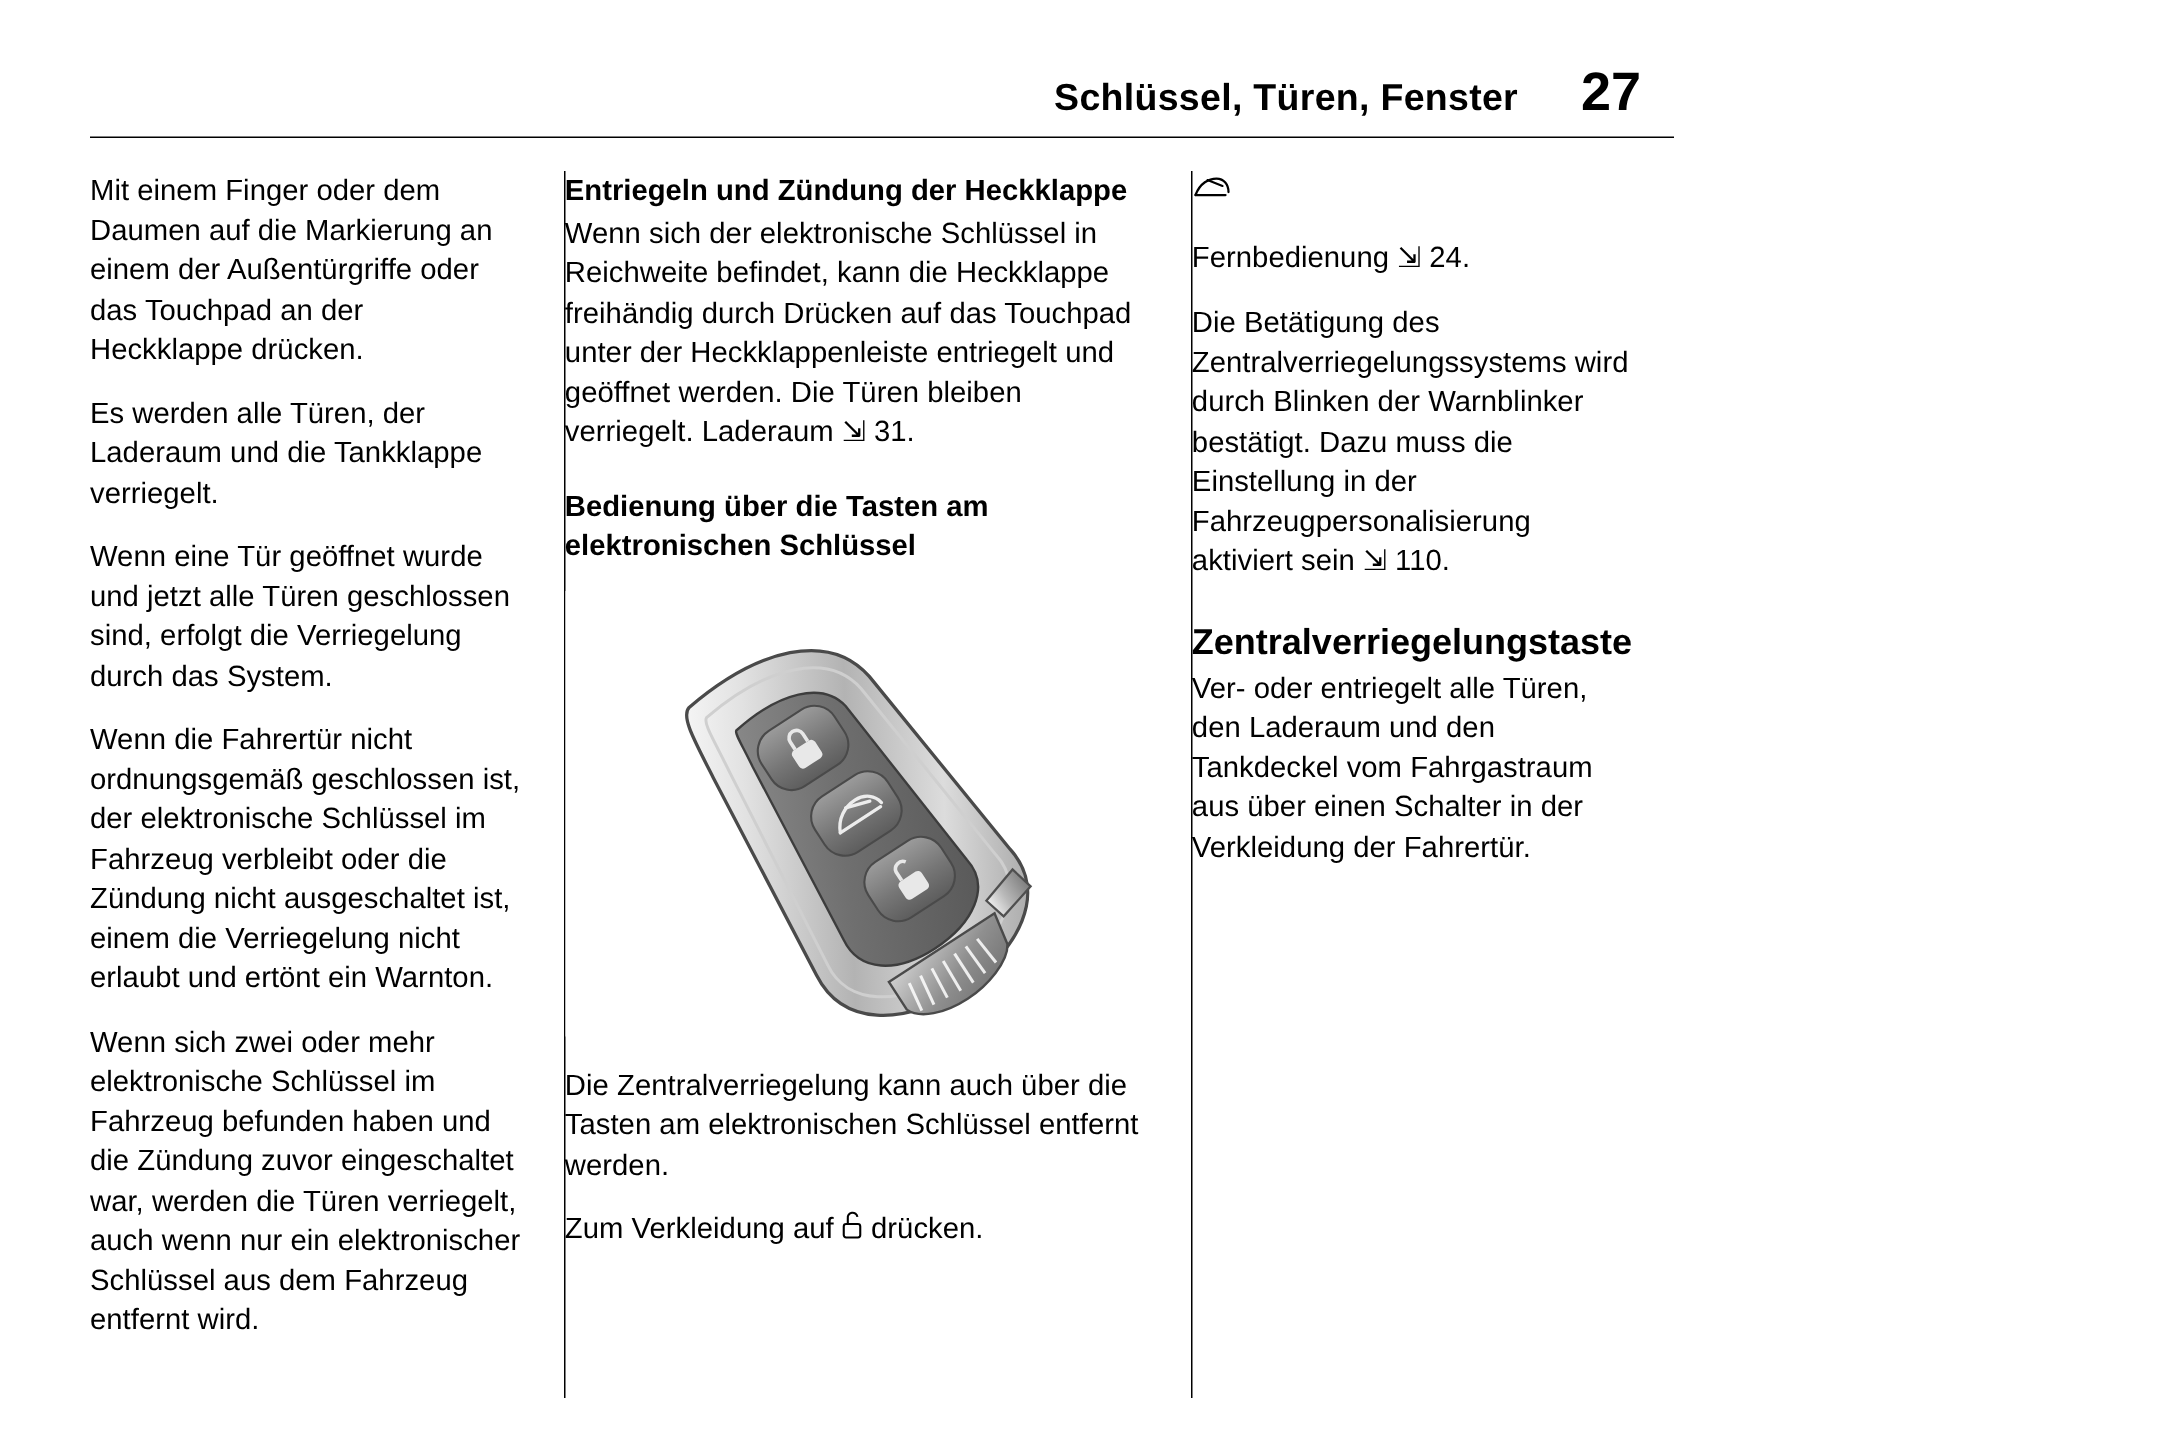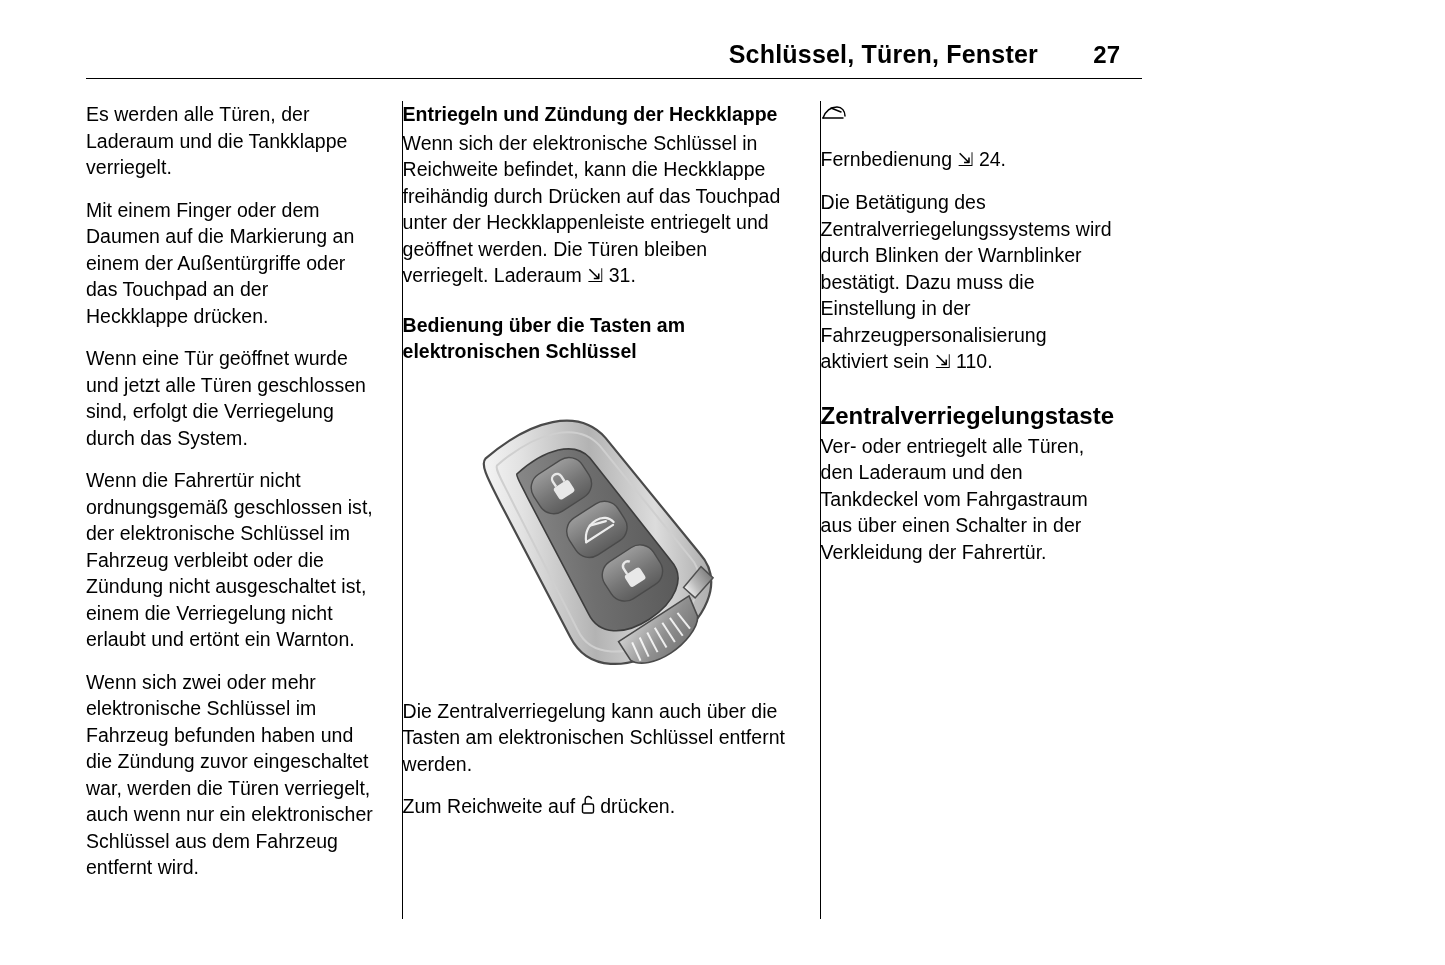--- a/index.html
+++ b/index.html
@@ -14,37 +14,36 @@
     font-family: "Liberation Sans", sans-serif;
     color: #000000;
     position: relative;
     overflow: hidden;
   }
   .page {
     width: 1176px;
     height: 965px;
     padding: 40px 60px 20px 60px;
     position: relative;
-    margin-left: 26px;
   }
   
   .header {
     display: flex;
     align-items: baseline;
     justify-content: flex-end;
     padding-right: 22px;
     padding-bottom: 9px;
   }
   .header-title {
     font-size: 25px;
     font-weight: bold;
     letter-spacing: 0.2px;
   }
   .header-pageno {
-    font-size: 24px;
+    font-size: 36px;
     font-weight: bold;
     margin-left: 34px;
     min-width: 48px;
     text-align: right;
   }
   .header-rule {
     border-bottom: 1.5px solid #000;
     margin: 0 0 22px 0;
   }
   
@@ -105,22 +104,22 @@
 
   <div class="header">
     <div class="header-title">Schlüssel, Türen, Fenster</div>
     <div class="header-pageno">27</div>
   </div>
   <div class="header-rule"></div>
 
   <div class="columns">
 
     <div class="col">
+      <p>Mit einem Finger oder dem Daumen auf die Markierung an einem der Außentürgriffe oder das Touchpad an der Heckklappe drücken.</p>
       <p>Es werden alle Türen, der Laderaum und die Tankklappe verriegelt.</p>
-      <p>Mit einem Finger oder dem Daumen auf die Markierung an einem der Außentürgriffe oder das Touchpad an der Heckklappe drücken.</p>
       <p>Wenn eine Tür geöffnet wurde und jetzt alle Türen geschlossen sind, erfolgt die Verriegelung durch das System.</p>
       <p>Wenn die Fahrertür nicht ordnungsgemäß geschlossen ist, der elektronische Schlüssel im Fahrzeug verbleibt oder die Zündung nicht ausgeschaltet ist, einem die Verriegelung nicht erlaubt und ertönt ein Warnton.</p>
       <p>Wenn sich zwei oder mehr elektronische Schlüssel im Fahrzeug befunden haben und die Zündung zuvor eingeschaltet war, werden die Türen verriegelt, auch wenn nur ein elektronischer Schlüssel aus dem Fahrzeug entfernt wird.</p>
     </div>
 
     <div class="divider"></div>
 
     <div class="col">
       <h3>Entriegeln und Zündung der Heckklappe</h3>
       <p><span>Wenn sich der elektronische Schlüssel in Reichweite befindet, kann die Heckklappe freihändig durch Drücken auf das Touchpad unter der Heckklappenleiste entriegelt und geöffnet werden. Die Türen bleiben verriegelt. Laderaum</span>
@@ -201,21 +200,21 @@
           </g>
 
           <g transform="rotate(-33 195 150)">
             <path d="M236 244 L262 236 L266 252 L240 259 Z" fill="url(#blade)" stroke="#4f4f4f" stroke-width="1.5"></path>
           </g>
         </svg>
       </div>
 
       <p>Die Zentralverriegelung kann auch über die Tasten am elektronischen Schlüssel entfernt werden.</p>
       <p>
-        <span>Zum Reichweite auf</span>
+        <span>Zum Verkleidung auf</span>
         <span class="icon-inline">
           <svg width="14" height="20" viewBox="0 0 14 20" xmlns="http://www.w3.org/2000/svg">
             <rect x="1.5" y="9" width="11" height="9" rx="1.6" fill="none" stroke="#000" stroke-width="1.4"></rect>
             <path d="M4.2 9 L4.2 5.2 A3 3 0 0 1 10.6 4.2" fill="none" stroke="#000" stroke-width="1.4"></path>
           </svg>
         </span>
         <span>drücken.</span>
       </p>
     </div>
 

